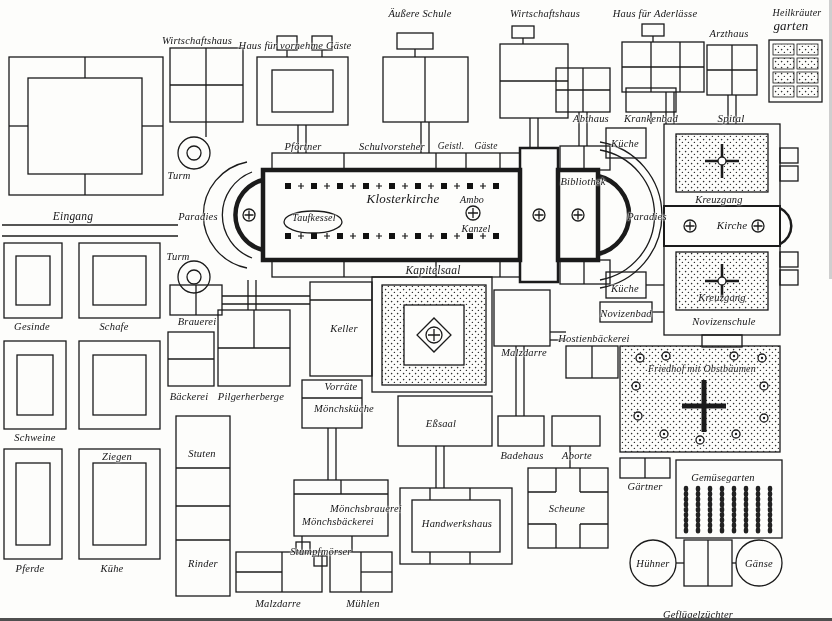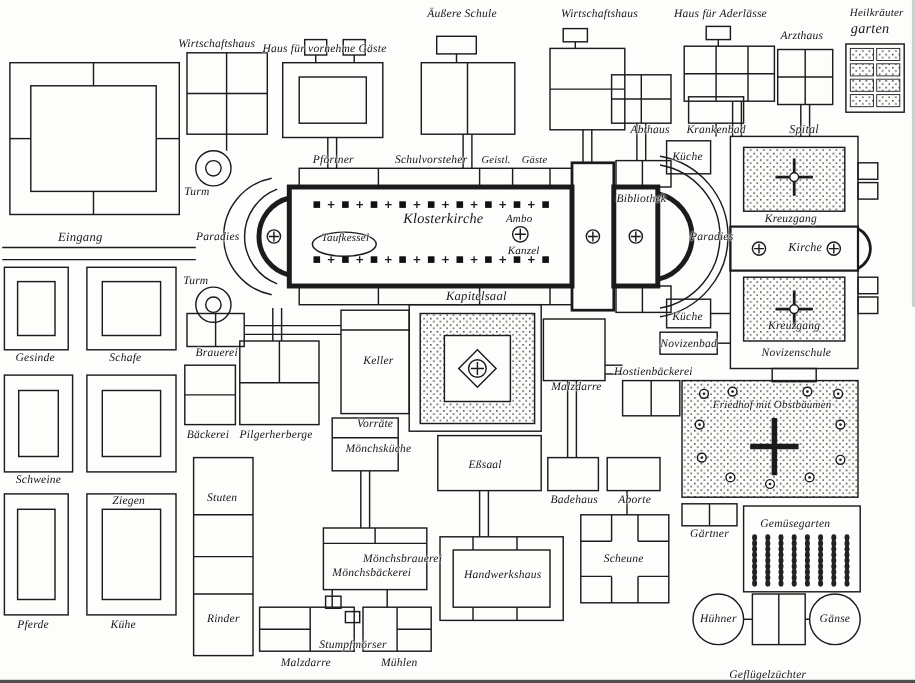--- a/index.html
+++ b/index.html
@@ -478,21 +478,21 @@
       <span class="plan-label" style="left: 117px; top: 456px;">Ziegen</span>
       <span class="plan-label" style="left: 202px; top: 453px;">Stuten</span>
       <span class="plan-label" style="left: 522px; top: 455px;">Badehaus</span>
       <span class="plan-label" style="left: 577px; top: 455px;">Aborte</span>
       <span class="plan-label" style="left: 723px; top: 477px;">Gemüsegarten</span>
       <span class="plan-label" style="left: 645px; top: 486px;">Gärtner</span>
       <span class="plan-label" style="left: 338px; top: 508px; margin-left: 28px;">Mönchsbrauerei</span>
       <span class="plan-label" style="left: 567px; top: 508px; font-family: Liberation Serif, serif;">Scheune</span>
       <span class="plan-label" style="left: 338px; top: 521px;">Mönchsbäckerei</span>
       <span class="plan-label" style="left: 457px; top: 523px;">Handwerkshaus</span>
-      <span class="plan-label" style="left: 321px; top: 551px; margin-top: 36px;">Stumpfmörser</span>
+      <span class="plan-label" style="left: 321px; top: 551px;">Stumpfmörser</span>
       <span class="plan-label" style="left: 30px; top: 568px;">Pferde</span>
       <span class="plan-label" style="left: 112px; top: 568px;">Kühe</span>
       <span class="plan-label" style="left: 203px; top: 563px;">Rinder</span>
       <span class="plan-label" style="left: 653px; top: 563px;">Hühner</span>
       <span class="plan-label" style="left: 759px; top: 563px;">Gänse</span>
       <span class="plan-label" style="left: 278px; top: 603px;">Malzdarre</span>
       <span class="plan-label" style="left: 363px; top: 603px;">Mühlen</span>
       <span class="plan-label" style="left: 698px; top: 614px; text-align: right;">Geflügelzüchter</span>
     </div>
 

